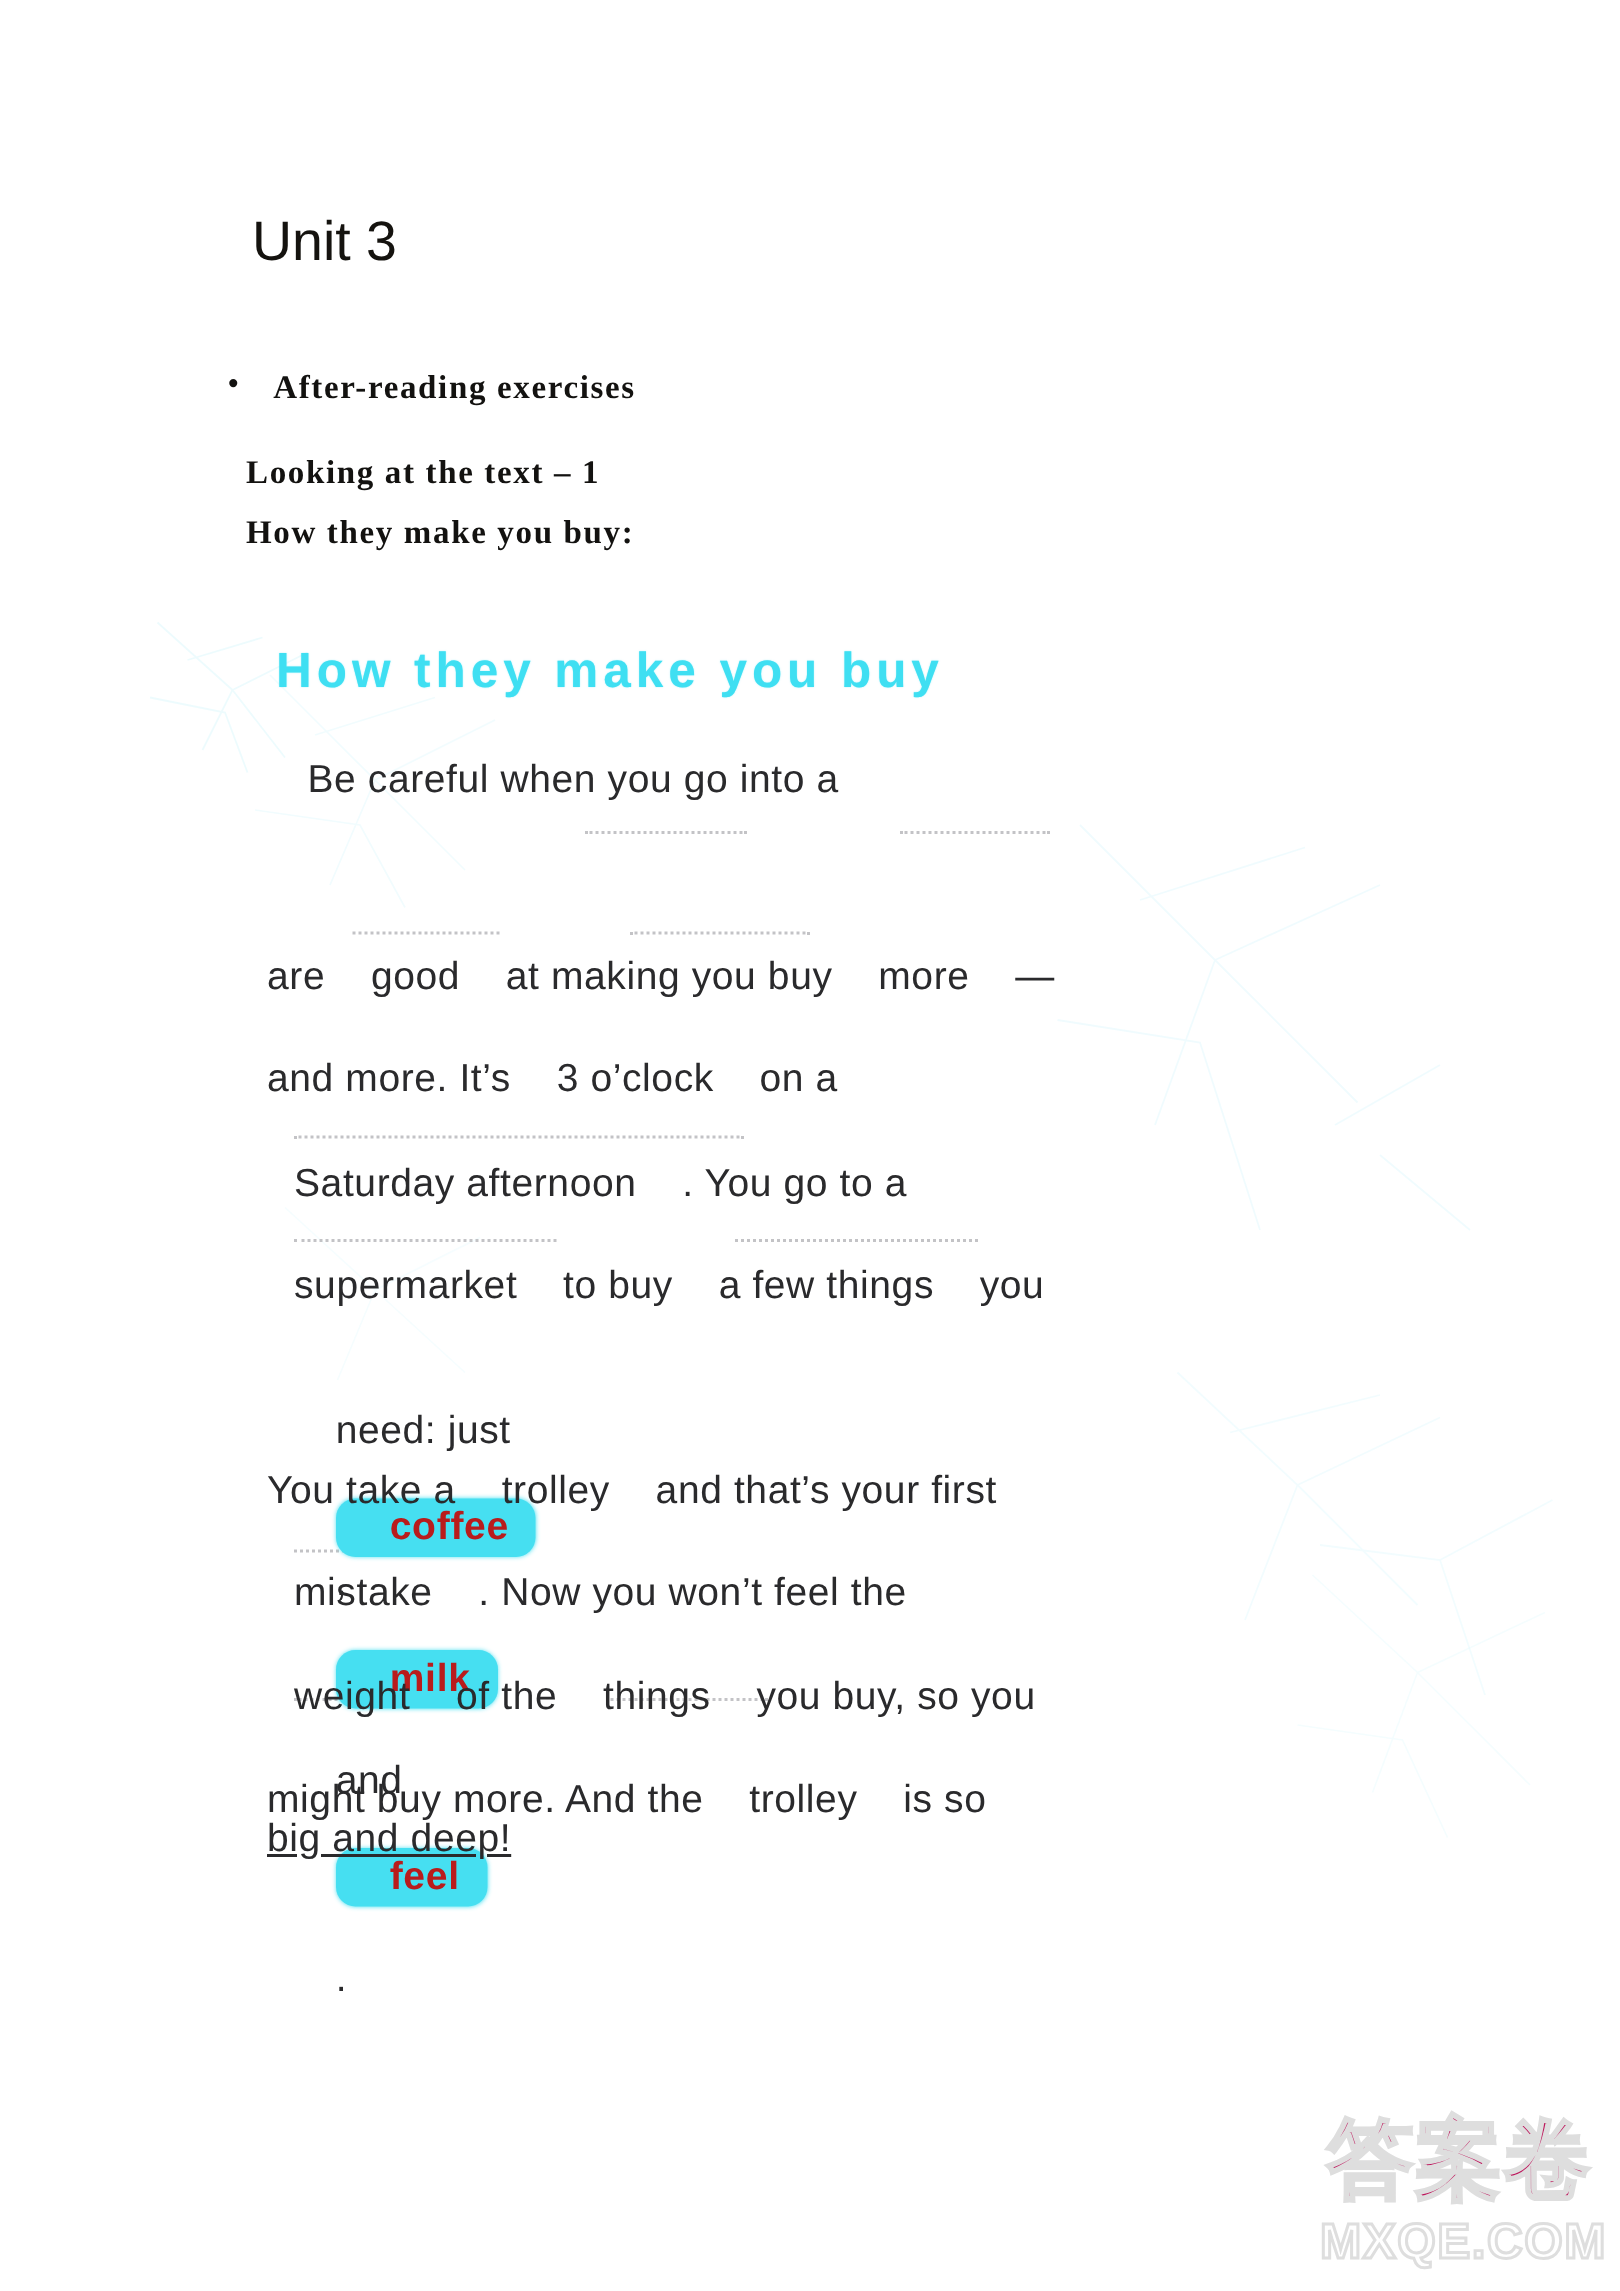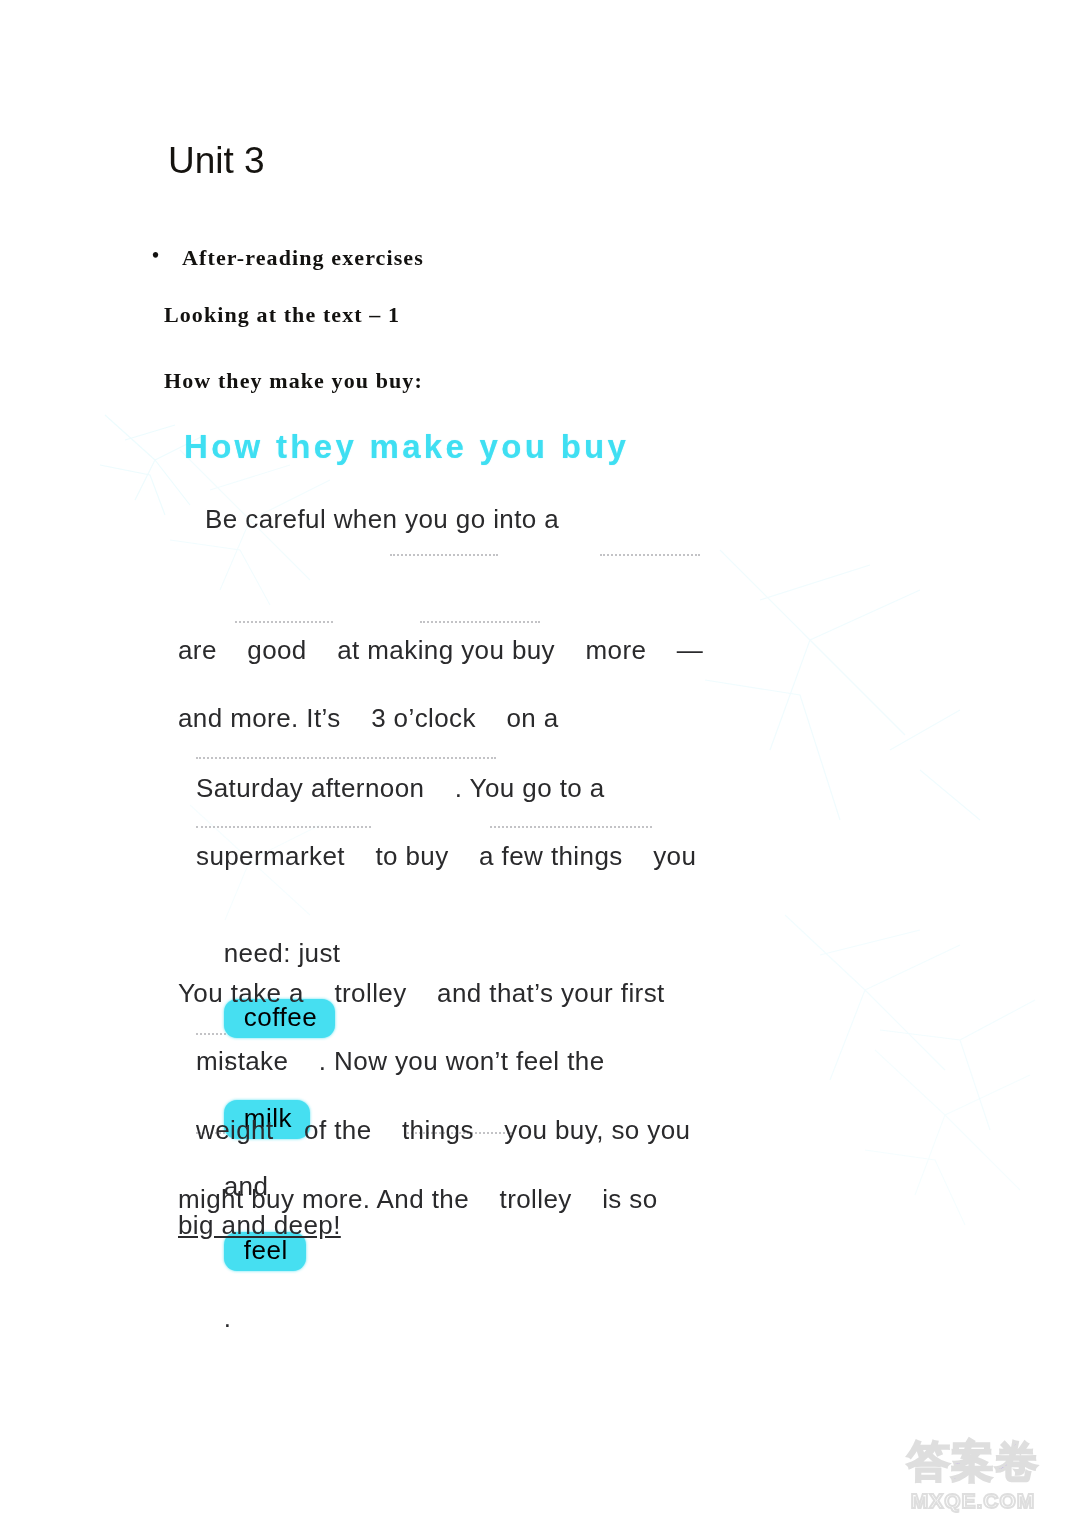--- a/index.html
+++ b/index.html
@@ -61,21 +61,21 @@
   }
   #bullet-dot {
     font-size: 20px;
     line-height: 1;
     color: #131210;
     margin-right: 22px;
     position: relative;
     top: -3px;
   }
   #looking-line { left: 164px; top: 302px; }
-  #howthey-line { left: 164px; top: 368px; }
+  #howthey-line { left: 164px; top: 342px; }
 
   
   #excerpt {
     position: absolute;
     left: 0;
     top: 412px;
     width: 976px;
     height: 880px;
   }
 
@@ -107,53 +107,53 @@
     position: absolute;
     border-bottom: 2px dotted #b9b9bd;
     height: 0;
     opacity: .85;
   }
 
   
   .pill {
     display: inline-block;
     background: #46dff1;
-    color: #000000;
-    font-weight: normal;
+    color: #b91c1c;
+    font-weight: bold;
     border-radius: 13px;
-    padding: 3px 18px 5px 20px;
+    padding: 3px 18px 5px 36px;
     letter-spacing: .5px;
     box-shadow: 0 0 3px rgba(70,223,241,.9);
     position: relative;
     top: -1px;
   }
 
   
   #watermark {
     position: absolute;
     right: 14px;
     bottom: 14px;
     width: 186px;
     text-align: center;
     pointer-events: none;
     user-select: none;
   }
   #watermark-cjk {
     font-family: "Liberation Sans", sans-serif;
-    font-size: 43px;
+    font-size: 58px;
     font-weight: bold;
     line-height: 1;
-    color: #8b5cf6;
+    color: #be185d;
     -webkit-text-stroke: 2px #dedede;
     letter-spacing: 1px;
   }
   #watermark-url {
     margin-top: 6px;
     font-family: "Liberation Sans", sans-serif;
-    font-size: 21px;
+    font-size: 33px;
     font-weight: bold;
     letter-spacing: 1px;
     color: #ffffff;
     -webkit-text-stroke: 2px #dedede;
   }
 </style>
 </head>
 <body>
 
 <div id="page">

